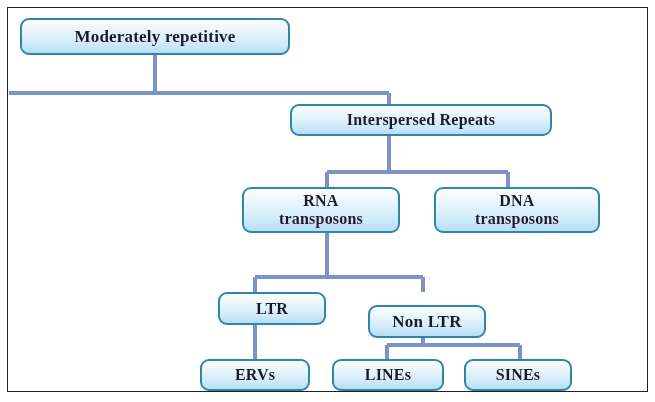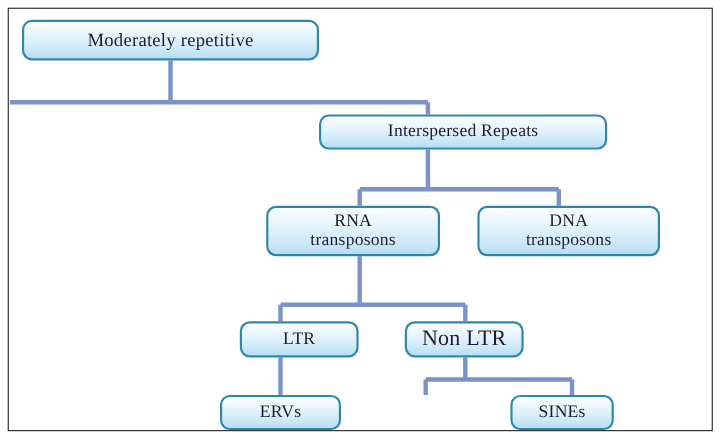--- a/index.html
+++ b/index.html
@@ -34,40 +34,40 @@
     width: 655px;
     height: 402px;
   }
   .node {
     position: absolute;
     box-sizing: border-box;
     border: 2px solid #2e86ab;
     border-radius: 9px;
     background: linear-gradient(to bottom, #fbfdff 0%, #eef8fd 24%, #cfeafa 72%, #b8ddf4 100%);
     color: #1a1a2e;
-    font-weight: normal;
+    font-weight: bold;
     display: flex;
     align-items: center;
     justify-content: center;
     text-align: center;
     line-height: 1.12;
     letter-spacing: 0.2px;
     text-shadow: 0 0 1px rgba(255,255,255,0.8);
     box-shadow: inset 0 1px 1px rgba(255,255,255,0.9);
   }
   .node .lbl { display: block; width: 100%; padding: 0 4px; }
   .n-root      { left: 20px;  top: 18px;  width: 270px; height: 37px; font-size: 17px; }
   .n-inter     { left: 258px; top: 104px; width: 262px; height: 32px; font-size: 16px; margin-left: 32px; }
   .n-rna       { left: 242px; top: 187px; width: 158px; height: 46px; font-size: 16px; }
   .n-dna       { left: 434px; top: 187px; width: 166px; height: 46px; font-size: 16px; align-items: center; }
   .n-ltr       { left: 218px; top: 292px; width: 108px; height: 33px; font-size: 16px; }
-  .n-nonltr    { left: 368px; top: 292px; width: 108px; height: 33px; font-size: 20px; }
+  .n-nonltr    { left: 368px; top: 305px; width: 118px; height: 33px; font-size: 17px; }
   .n-ervs      { left: 200px; top: 359px; width: 110px; height: 32px; font-size: 16px; }
   .n-lines     { left: 332px; top: 359px; width: 112px; height: 32px; font-size: 16px; }
-  .n-sines     { left: 464px; top: 359px; width: 94px; height: 32px; font-size: 16px; }
+  .n-sines     { left: 464px; top: 359px; width: 108px; height: 32px; font-size: 16px; }
 </style>
 </head>
 <body>
 
 <div id="canvas">
 
   <div id="frame"></div>
 
   <svg id="connectors" viewBox="0 0 655 402" width="655" height="402" xmlns="http://www.w3.org/2000/svg">
     <g fill="none" stroke="#7b93c9" stroke-width="4" stroke-linecap="butt">
@@ -123,18 +123,21 @@
   </div>
 
   <div class="node n-nonltr">
     <span class="lbl">Non LTR</span>
   </div>
 
   <div class="node n-ervs">
     <span class="lbl">ERVs</span>
   </div>
 
+  <div class="node n-lines">
+    <span class="lbl">LINEs</span>
+  </div>
 
   <div class="node n-sines">
     <span class="lbl">SINEs</span>
   </div>
 
 </div>
 
 </body></html>

